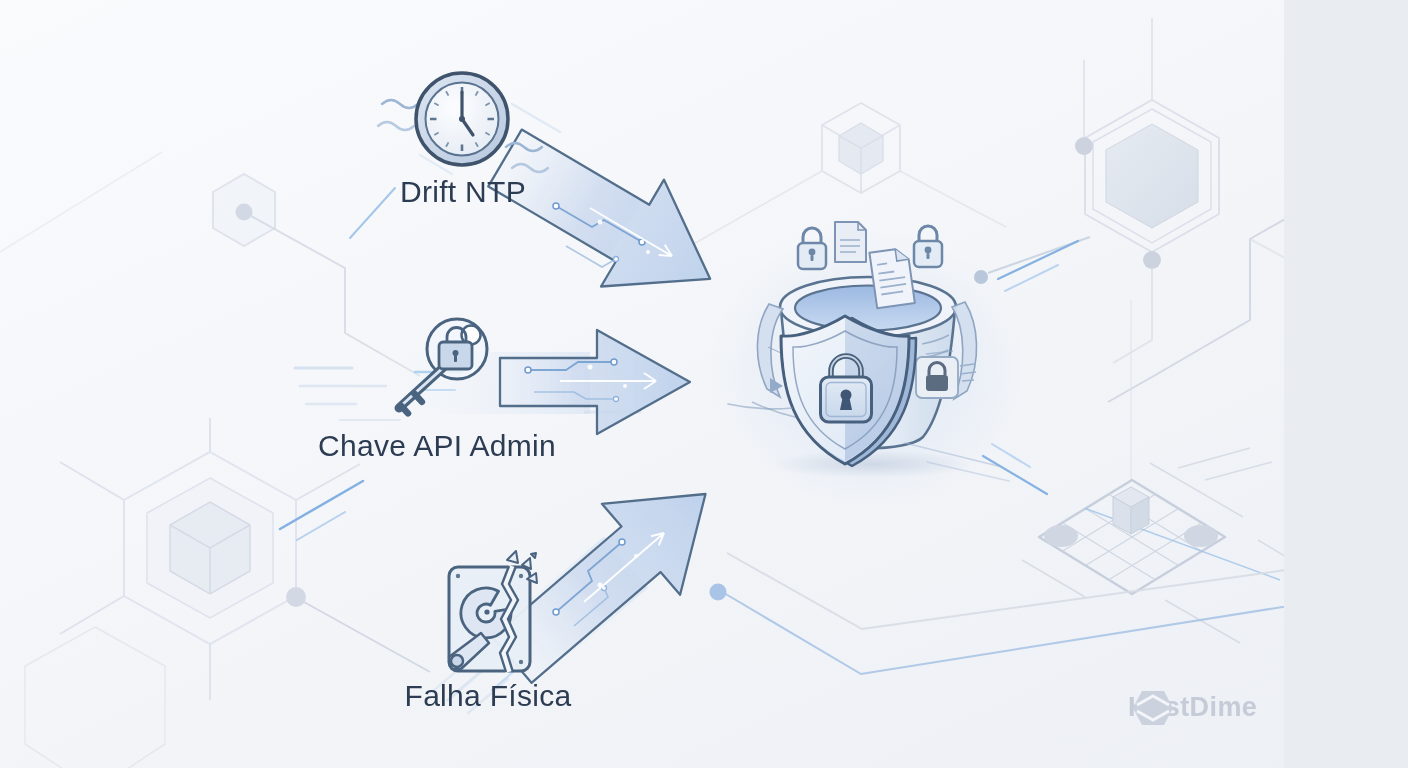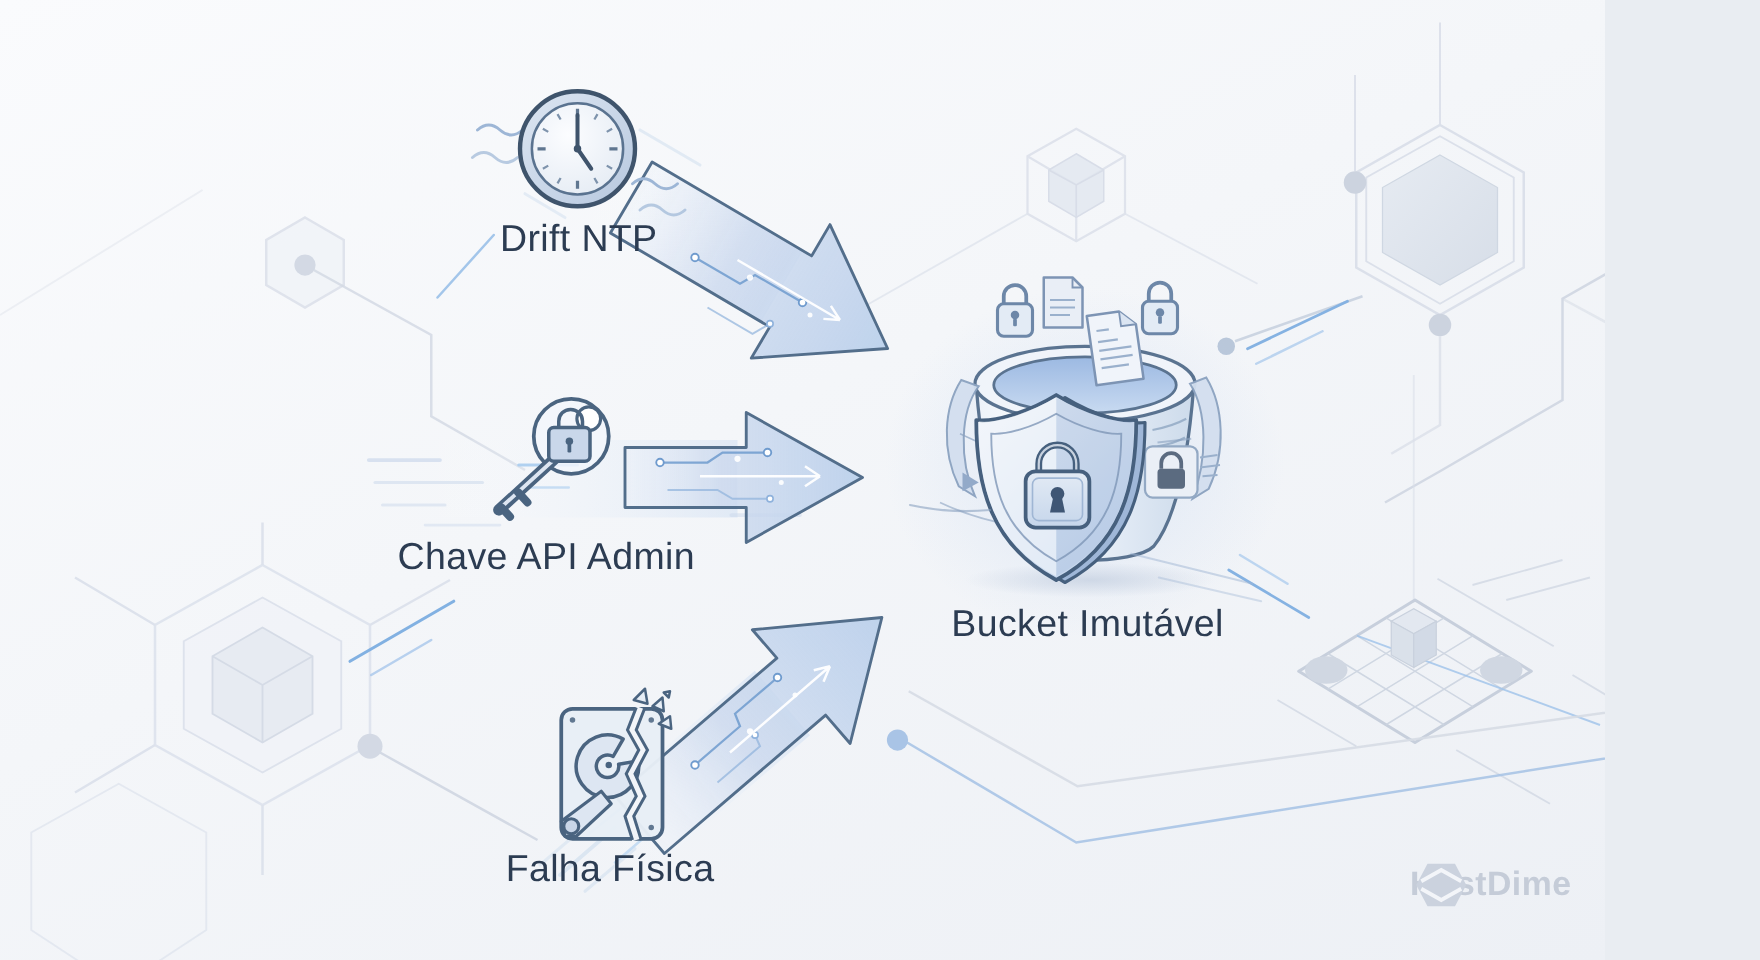--- a/index.html
+++ b/index.html
@@ -387,21 +387,20 @@
         <path d="M 728,404 Q 760,411 792,408" stroke="#8ba2c0" stroke-width="1.7" opacity="0.6"></path>
         <path d="M 905,443 L 1002,467" stroke="#9fb6d4" stroke-width="1.5" opacity="0.5"></path>
         <path d="M 927,462 L 1009,481" stroke="#9fb6d4" stroke-width="1.5" opacity="0.4"></path>
       </g>
     </g>
   </svg>
 
   <div class="dlabel" style="left:463px;top:177px;">Drift NTP</div>
   <div class="dlabel" style="left:488px;top:681px;">Falha Física</div>
   <div class="dlabel" style="left:437px;top:431px;">Chave API Admin</div>
-  <div class="dlabel" style="left:870px;top:485px;">Bucket Imutável</div>
 
   <div class="brand">
     <svg width="50" height="46" viewBox="1128 684 50 46">
       <polygon points="1133,708 1142,691 1164,691 1173,708 1164,725 1142,725" fill="#cbd2de"></polygon>
       <path d="M 1137,705 L 1153,696 L 1169,705" fill="none" stroke="#f3f5f9" stroke-width="3"></path>
       <path d="M 1137,711 L 1153,720 L 1169,711" fill="none" stroke="#f3f5f9" stroke-width="3"></path>
     </svg>
     <span class="brand-text">HostDime</span>
   </div>
 

